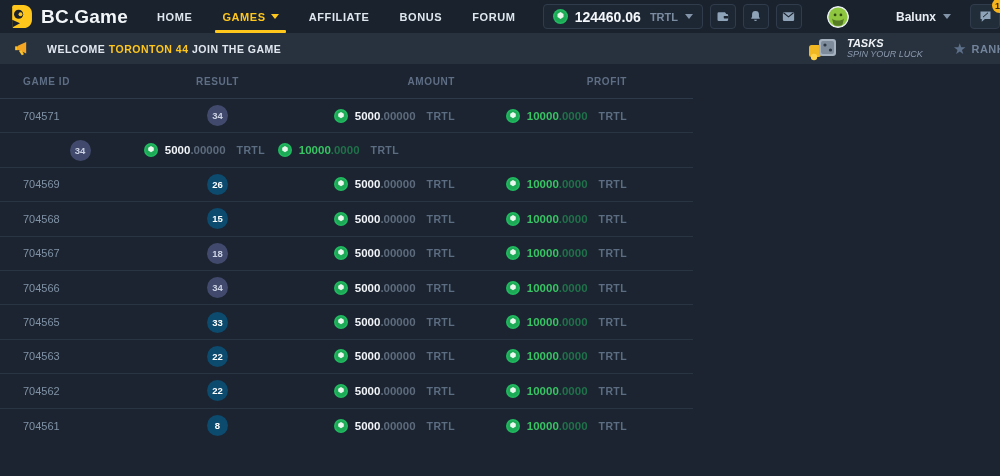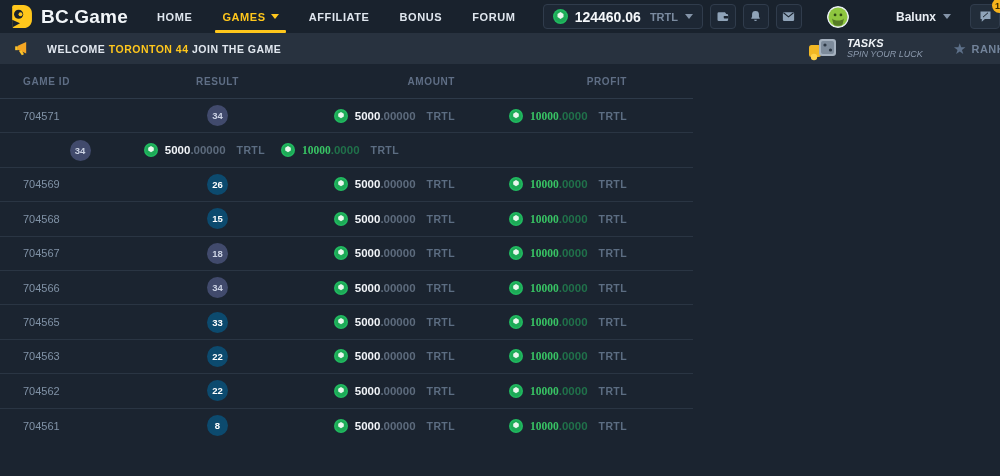--- a/index.html
+++ b/index.html
@@ -114,21 +114,21 @@
     display:flex; align-items:center; justify-content:center;
     font-size:9.5px; font-weight:bold;
   }
   .badge-navy { background:#414a6c; color:#ccd3e4; }
   .badge-red  { background:#0c4a6e; color:#ffffff; }
 
   .coin { width:14px; height:14px; display:block; margin-right:7px; flex:none; }
   .money { font-size:11.5px; font-weight:bold; white-space:nowrap; }
   .money .int { color:#f1f4f8; }
   .money .dec { color:#5d6b7d; }
-  .money.profit .int { color:#38c364;font-family:Liberation Serif, serif; }
+  .money.profit .int { color:#38c364; }
   .money.profit .dec { color:#20714a; }
   .cur { font-size:10.5px; font-weight:bold; color:#5c6d82; margin-left:11px; letter-spacing:0.4px; }
 </style>
 </head>
 <body>
 
 <header class="navbar">
   <div class="brand">
     <svg class="brand-logo" viewBox="0 0 24 24">
       <path d="M4 3 C4 1.9 4.9 1 6 1 h9 c4.5 0 8 3.5 8 8 v6 c0 4.5 -3.5 8 -8 8 H6 c-1.1 0 -2 -.9 -2 -2 z" fill="#ffc71c"></path>

